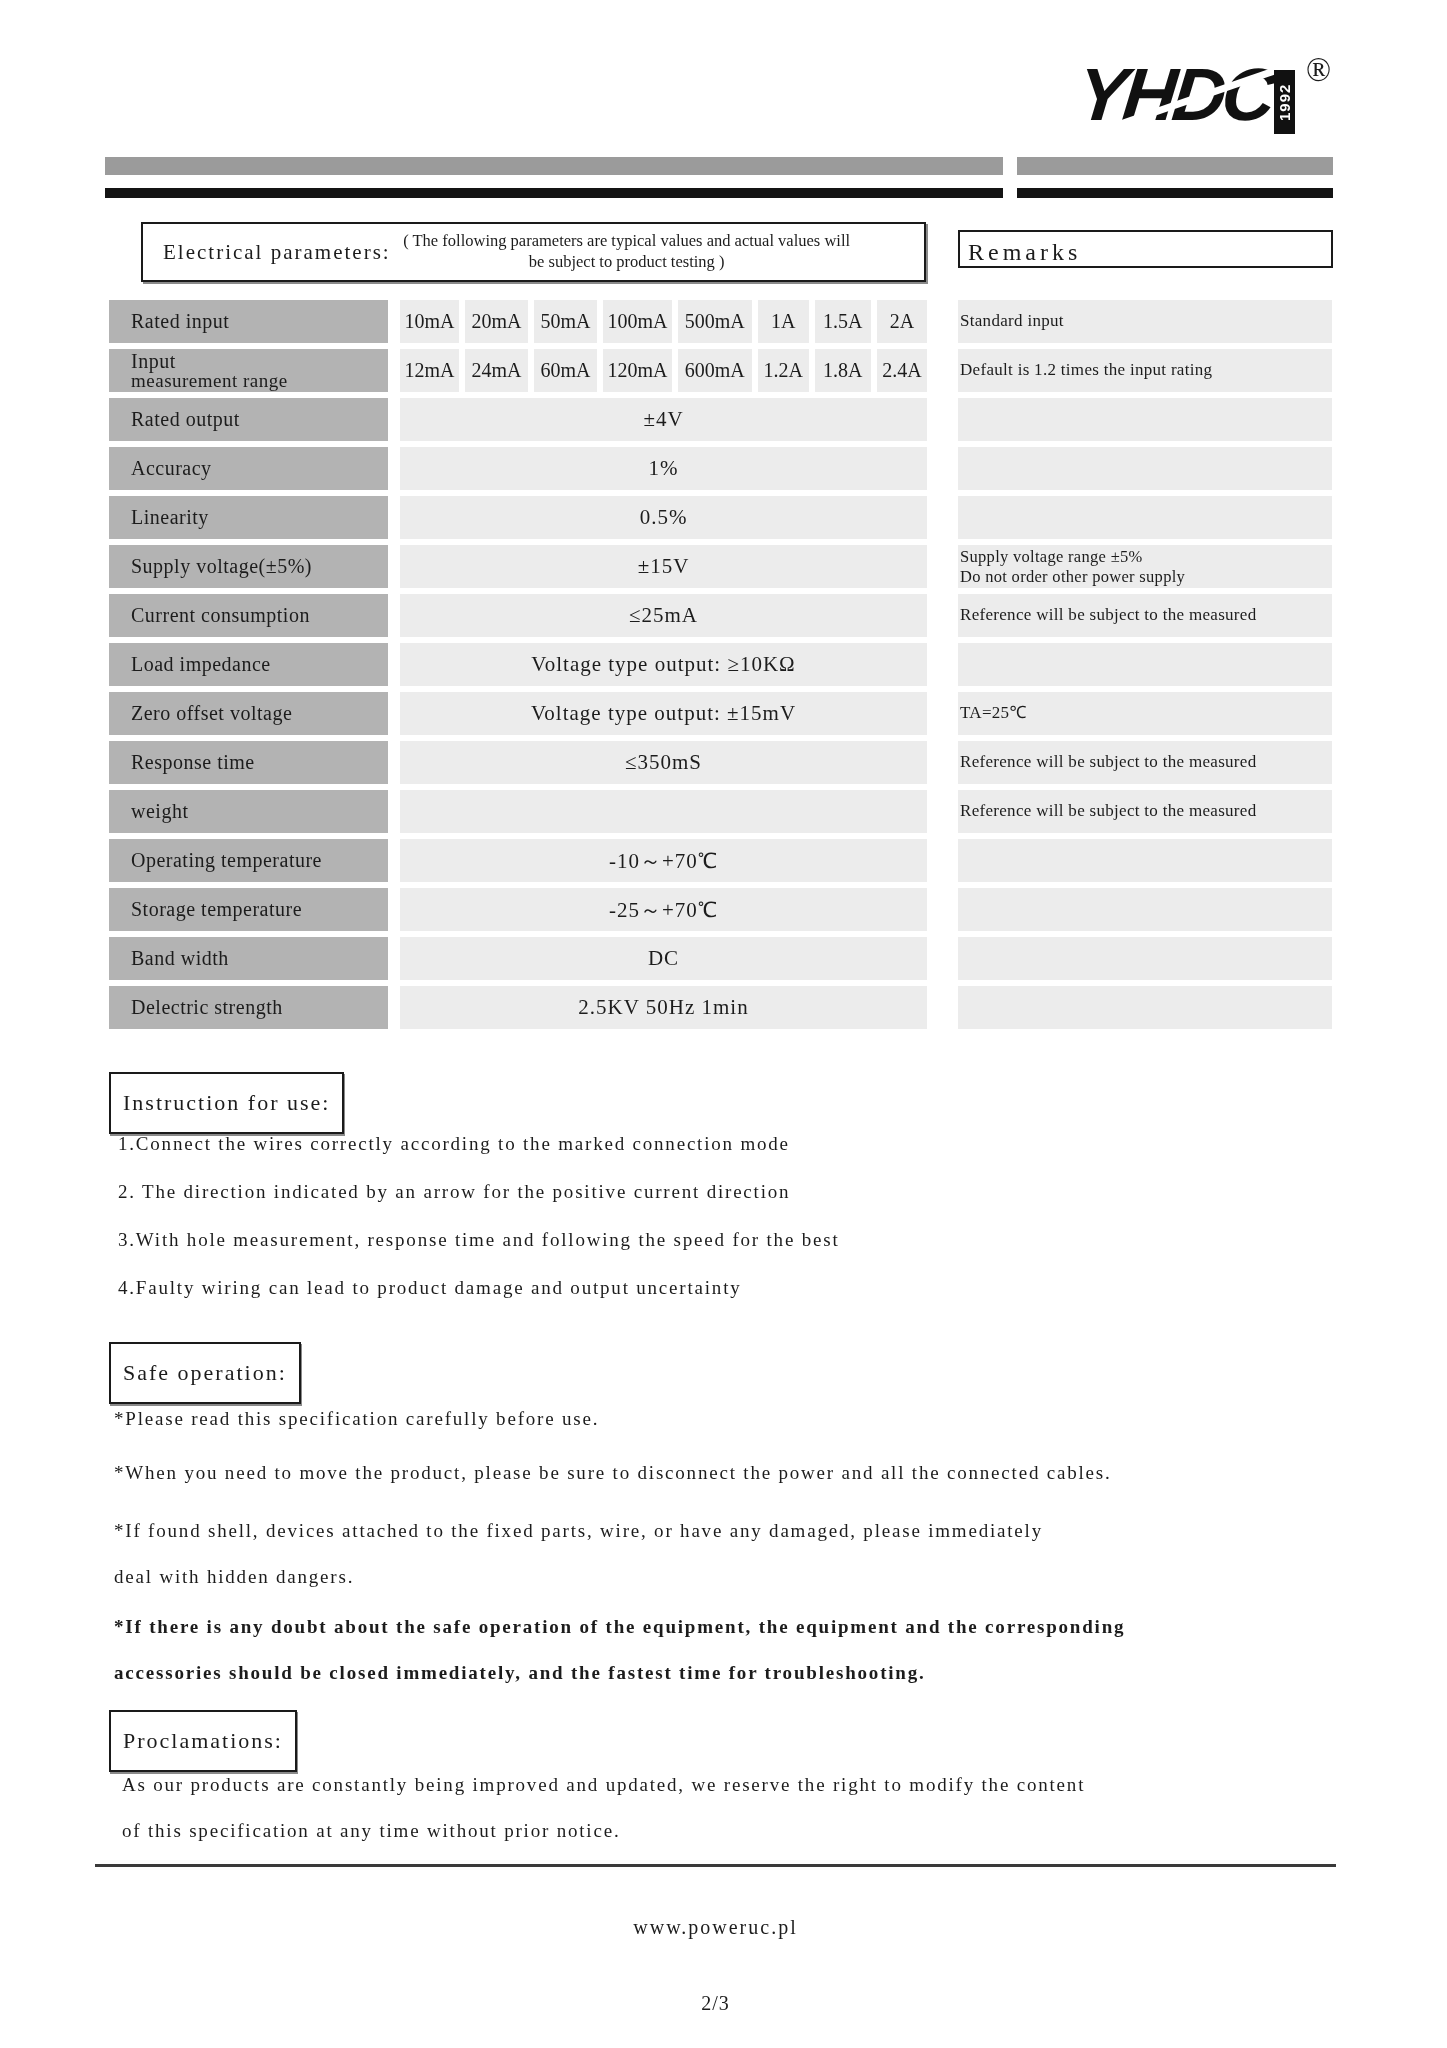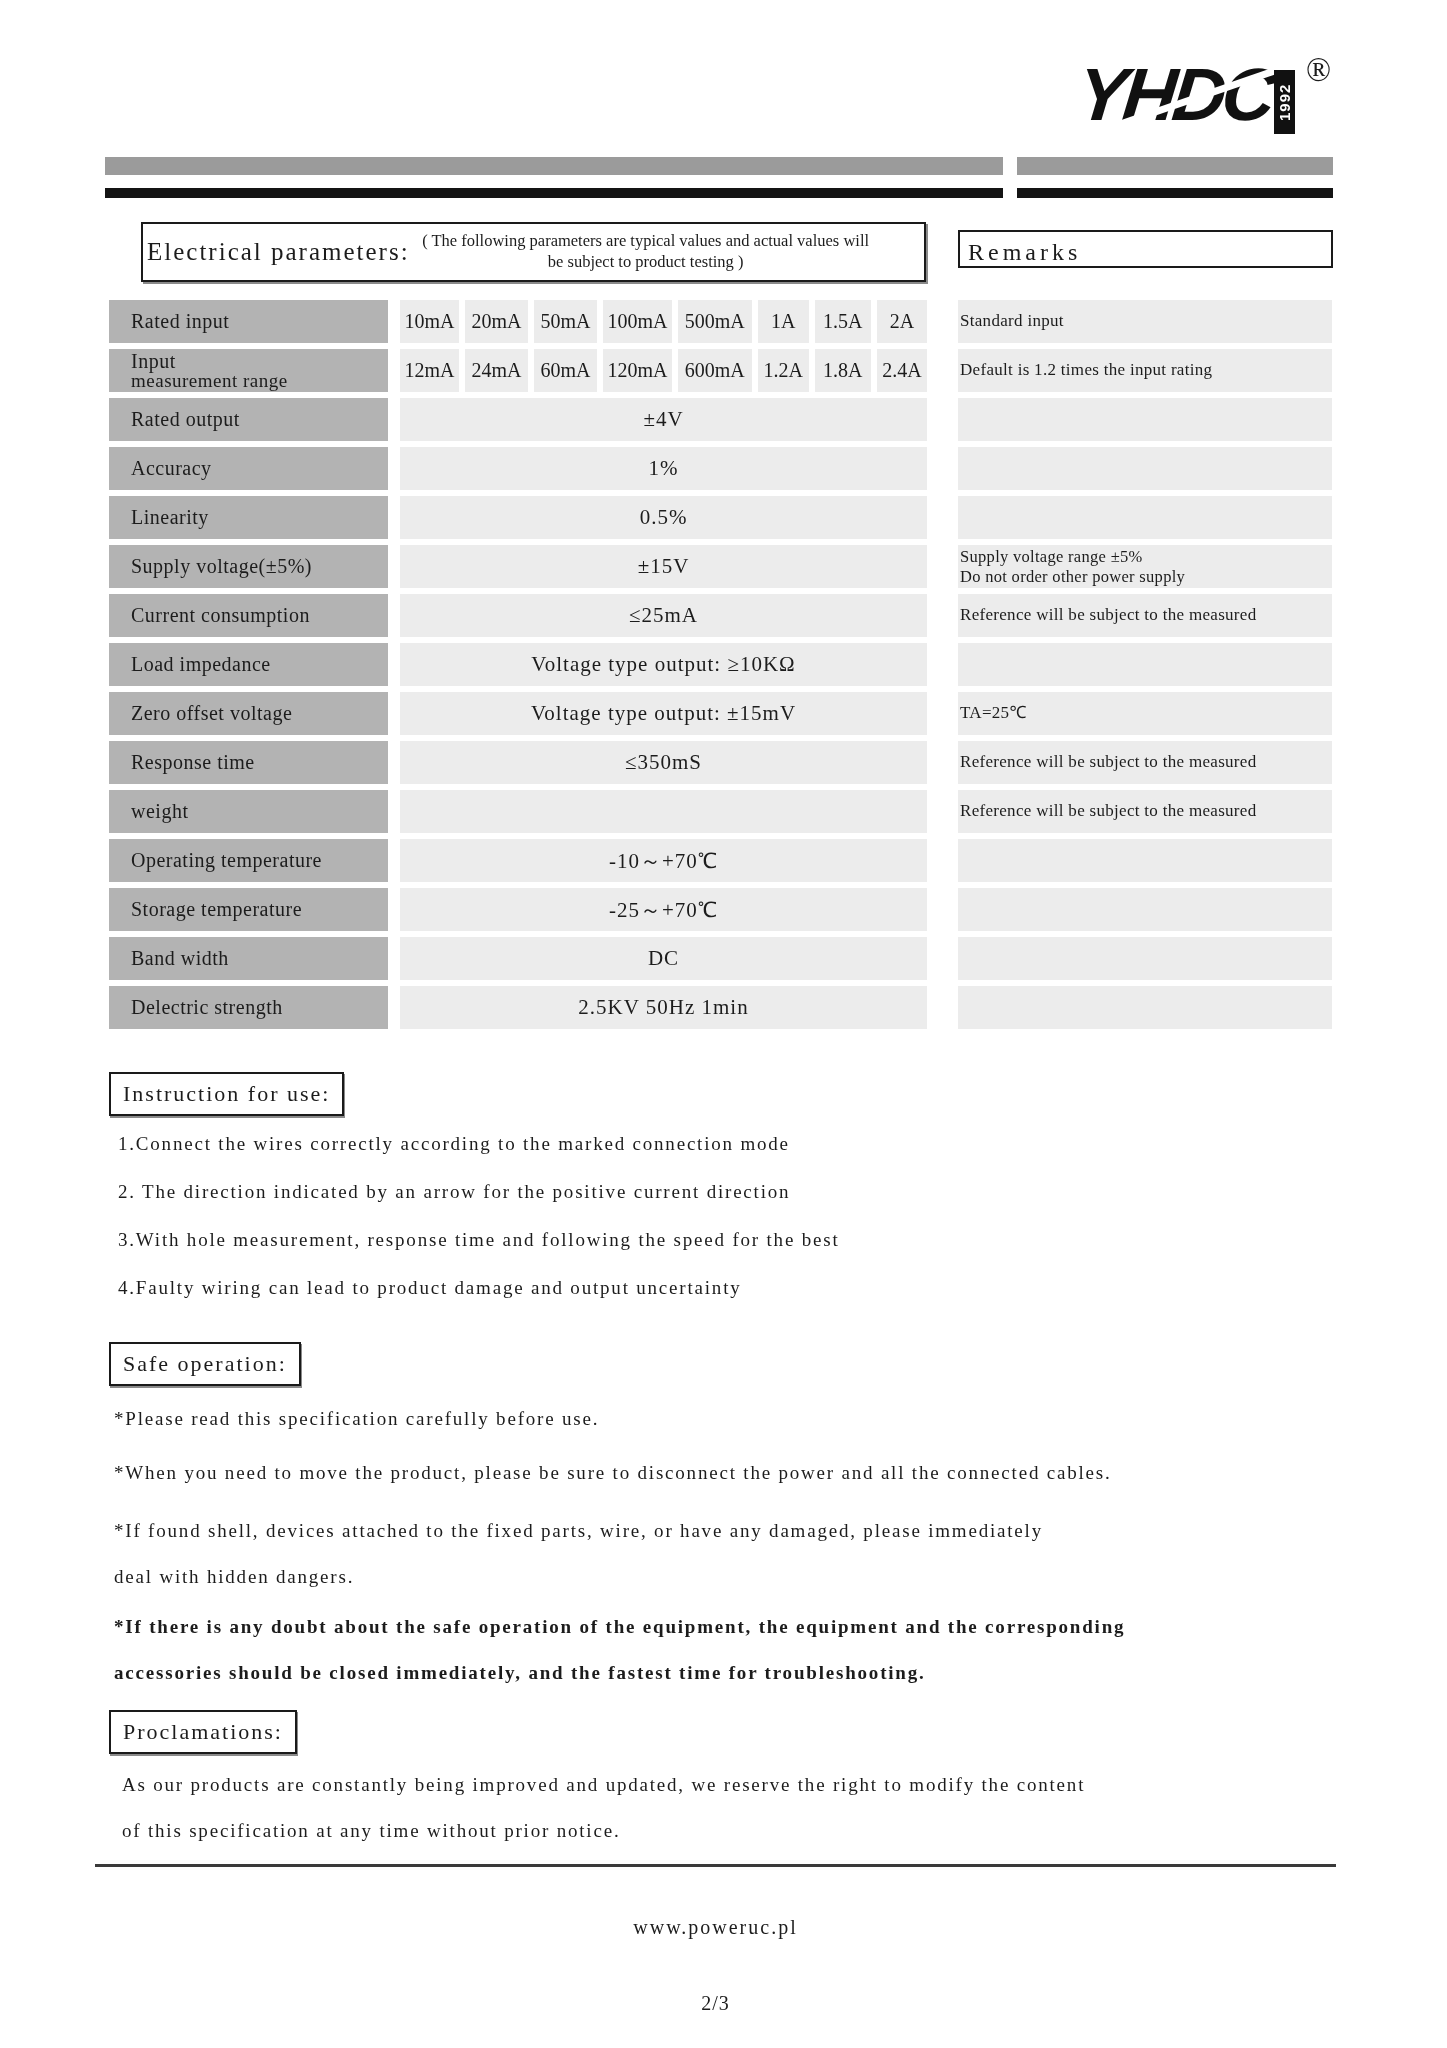--- a/index.html
+++ b/index.html
@@ -21,21 +21,21 @@
   
   .bar{position:absolute;}
   .bar.gray{background:#9b9b9b;height:18px;top:157px;}
   .bar.black{background:#141414;height:10px;top:188px;}
   .bar.left{left:105px;width:898px;}
   .bar.right{left:1017px;width:316px;}
 
   
   .elec-box{position:absolute;left:141px;top:222px;width:781px;height:56px;border:2px solid #1a1a1a;
             box-shadow:2px 2px 0 #8a8a8a;display:flex;align-items:center;background:#fff;}
-  .elec-title{font-size:25px;letter-spacing:2px;margin-left:4px;white-space:nowrap;}
+  .elec-title{font-size:21px;letter-spacing:2px;margin-left:20px;white-space:nowrap;}
   .elec-note{font-size:16.5px;width:452px;margin-left:10px;text-align:center;line-height:1.25;}
   .remarks-box{position:absolute;left:958px;top:230px;width:371px;height:34px;border:2px solid #1a1a1a;
                display:flex;align-items:flex-end;background:#fff;}
   .remarks-title{font-size:24px;letter-spacing:4px;margin-left:8px;}
 
   
   .table{position:absolute;left:109px;top:300px;width:1224px;}
   .trow{display:flex;height:43px;margin-bottom:6px;font-family:Liberation Serif, serif;}
   .tlabel{width:279px;min-width:279px;background:#b3b3b3;margin-right:12px;
           display:flex;flex-direction:column;justify-content:center;align-items:flex-start;
@@ -48,21 +48,21 @@
   .tmerge{background:#ececec;width:100%;display:flex;align-items:center;justify-content:center;
           font-size:21px;letter-spacing:1px;white-space:nowrap;}
   .tremark{margin-left:31px;width:374px;min-width:374px;background:#ececec;
            display:flex;flex-direction:column;justify-content:center;align-items:flex-start;
            padding-left:2px;box-sizing:border-box;font-size:17px;letter-spacing:0.3px;}
   .tremark .r2{line-height:1.18;font-size:16.5px;}
   .tremark .r1{line-height:1.18;}
 
   
   .sec-box{position:absolute;border:2px solid #1a1a1a;box-shadow:1px 2px 0 #8a8a8a;background:#fff;
-           font-size:22px;letter-spacing:2px;padding:7px 12px;white-space:nowrap;}
+           font-size:22px;letter-spacing:2px;padding:16px 12px;white-space:nowrap;}
   .body-line{position:absolute;font-size:19px;letter-spacing:1.8px;white-space:nowrap;}
   .body-block{position:absolute;font-size:19px;letter-spacing:1.8px;line-height:46px;white-space:nowrap;}
 
   .hr{position:absolute;left:95px;top:1864px;width:1241px;height:3px;background:#3a3a3a;}
   .footer-site{position:absolute;left:95px;top:1916px;width:1241px;text-align:center;
                font-size:20px;letter-spacing:2px;}
   .footer-page{position:absolute;left:95px;top:1992px;width:1241px;text-align:center;
                font-size:20px;letter-spacing:1px;}
 </style>
 </head>

